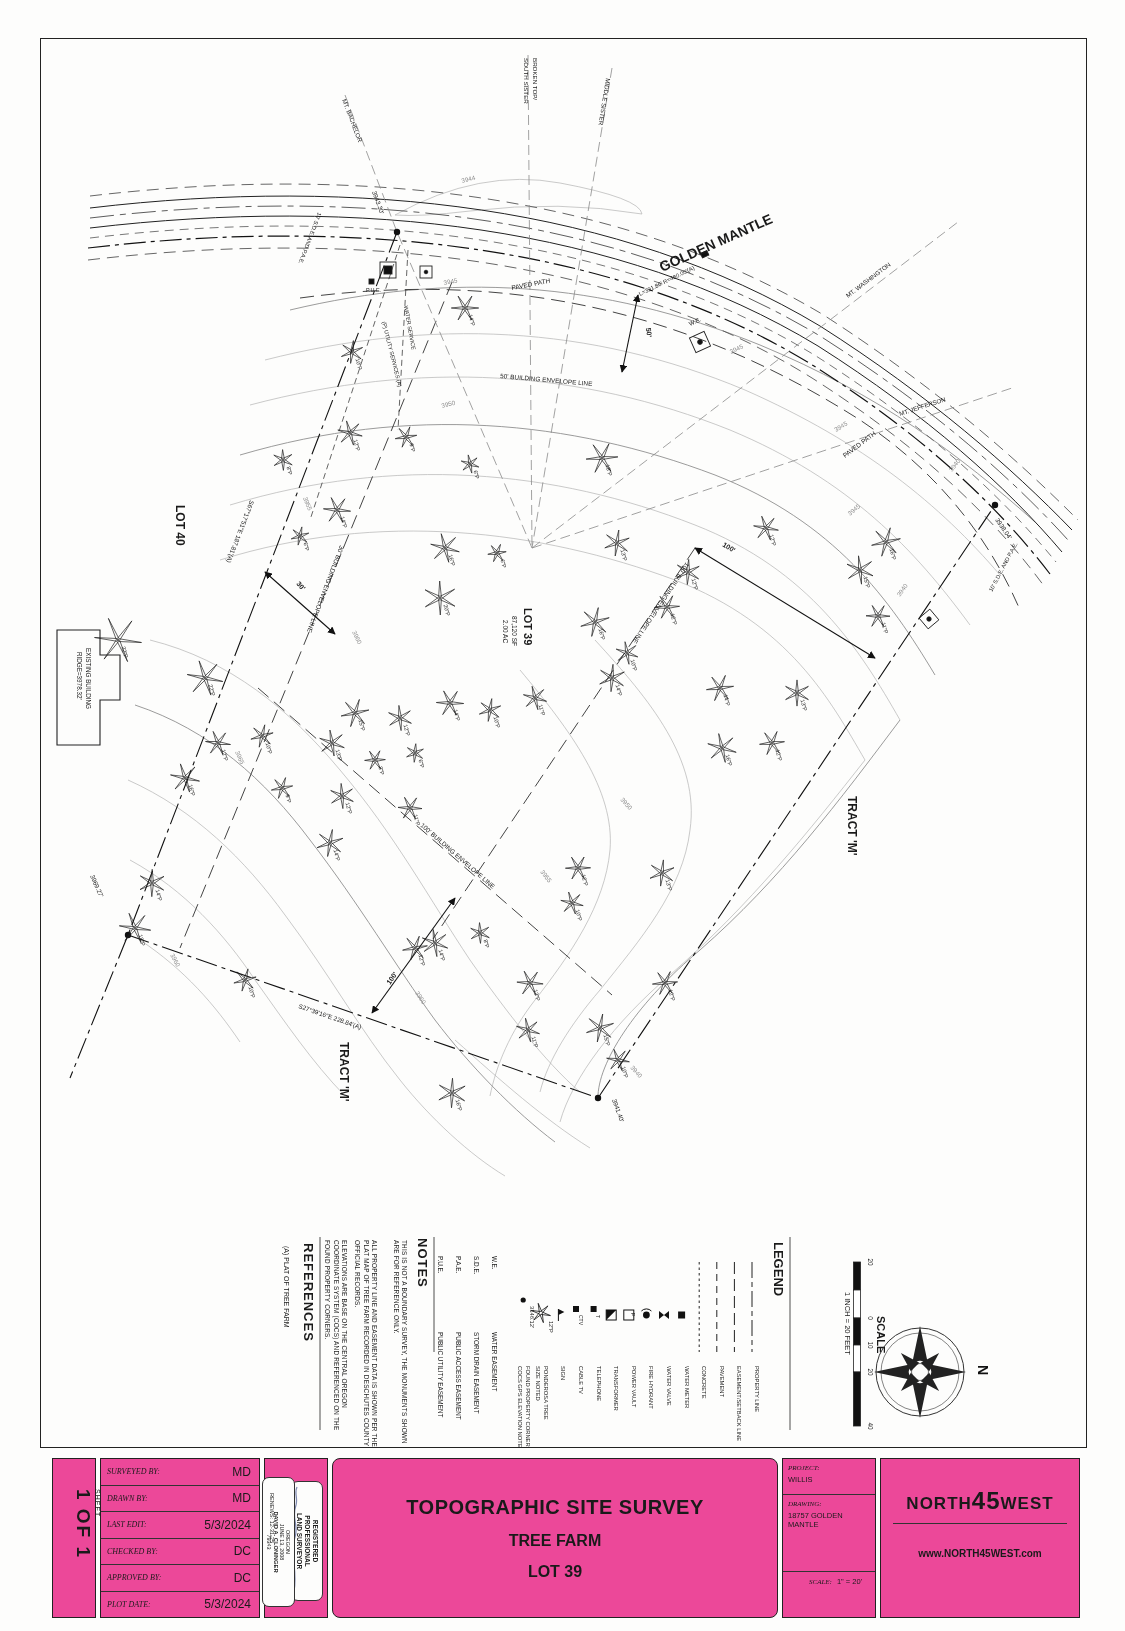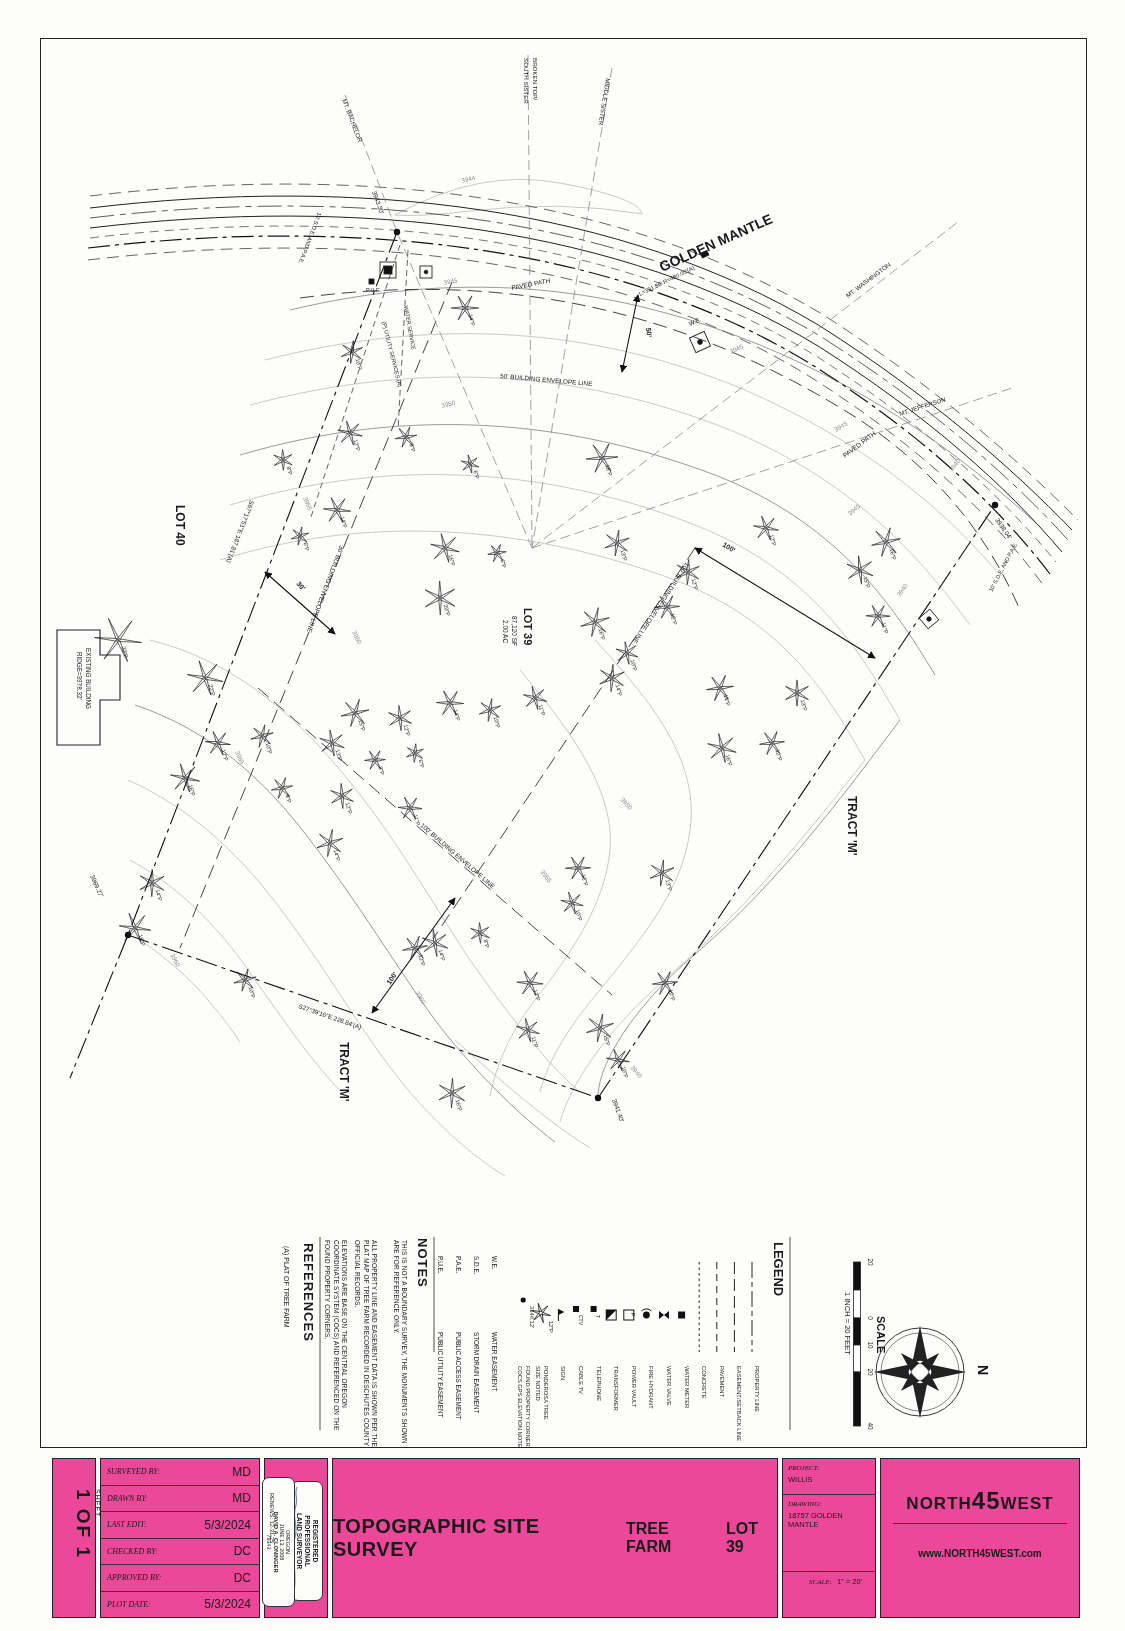--- a/index.html
+++ b/index.html
@@ -15,21 +15,21 @@
   #titleblock{position:absolute;left:40px;top:1447px;width:1047px;height:180px;background:#fdfdfc;border-top:1.6px solid #222;}
   .tb-box{position:absolute;border:1.3px solid #222;background:#ec4899;}
   #tb-sheet{left:12px;top:10px;width:42px;height:158px;}
   #tb-credits{left:60px;top:10px;width:158px;height:158px;}
   .c-row{height:25.5px;border-bottom:1px solid #333;display:flex;align-items:center;justify-content:space-between;padding:0 8px 0 6px;}
   .c-row:last-child{border-bottom:none;}
   .c-lab{font-family:"Liberation Serif", serif;font-style:italic;font-size:8px;}
   .c-val{font-size:12px;}
   #tb-stamp{left:224px;top:10px;width:62px;height:158px;}
   .stamp-box{border:1px solid #333;border-radius:7px;text-align:center;padding:3px 2px;background:#fdfdfc;}
-  #tb-title{left:292px;top:10px;width:444px;height:158px;display:flex;align-items:center;justify-content:center;gap:13px;}
+  #tb-title{left:292px;top:10px;width:444px;height:158px;display:flex;flex-direction:column;align-items:center;justify-content:center;gap:13px;border-radius:8px;}
   .t1{font-size:20px;font-weight:bold;letter-spacing:.5px;}
   .t2{font-size:16px;font-weight:bold;}
   #tb-project{left:742px;top:10px;width:92px;height:158px;font-size:7px;}
   .p-sec{padding:5px 5px 0 5px;}
   .p-lab{font-family:Liberation Serif, serif;font-style:italic;font-size:7px;}
   .p-val{font-size:7.5px;margin-top:3px;}
   .p-div{border-top:1px solid #333;margin-top:6px;}
   #tb-firm{left:840px;top:10px;width:198px;height:158px;text-align:center;}
   .firm-name{margin-top:28px;font-weight:bold;letter-spacing:1px;}
   .fn-sm{font-size:17px;} .fn-lg{font-size:24px;}

